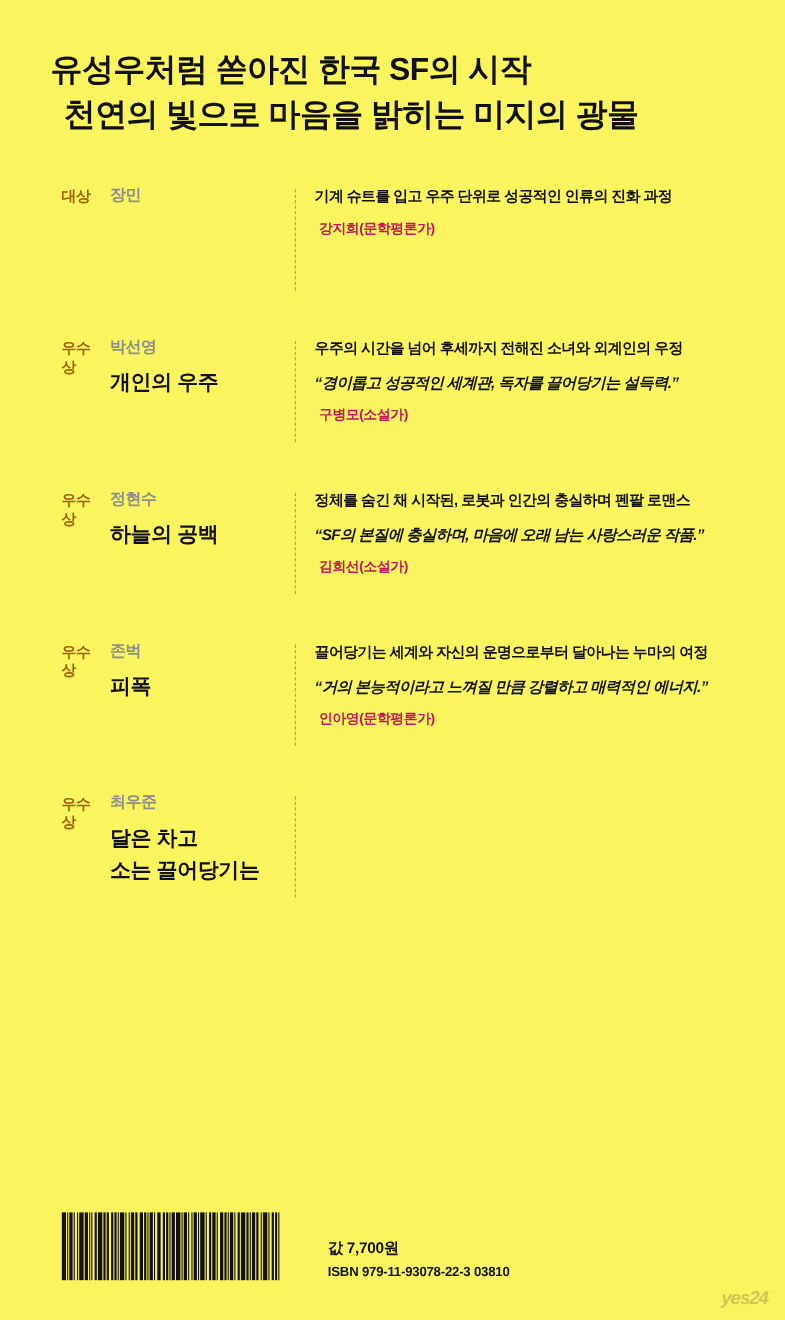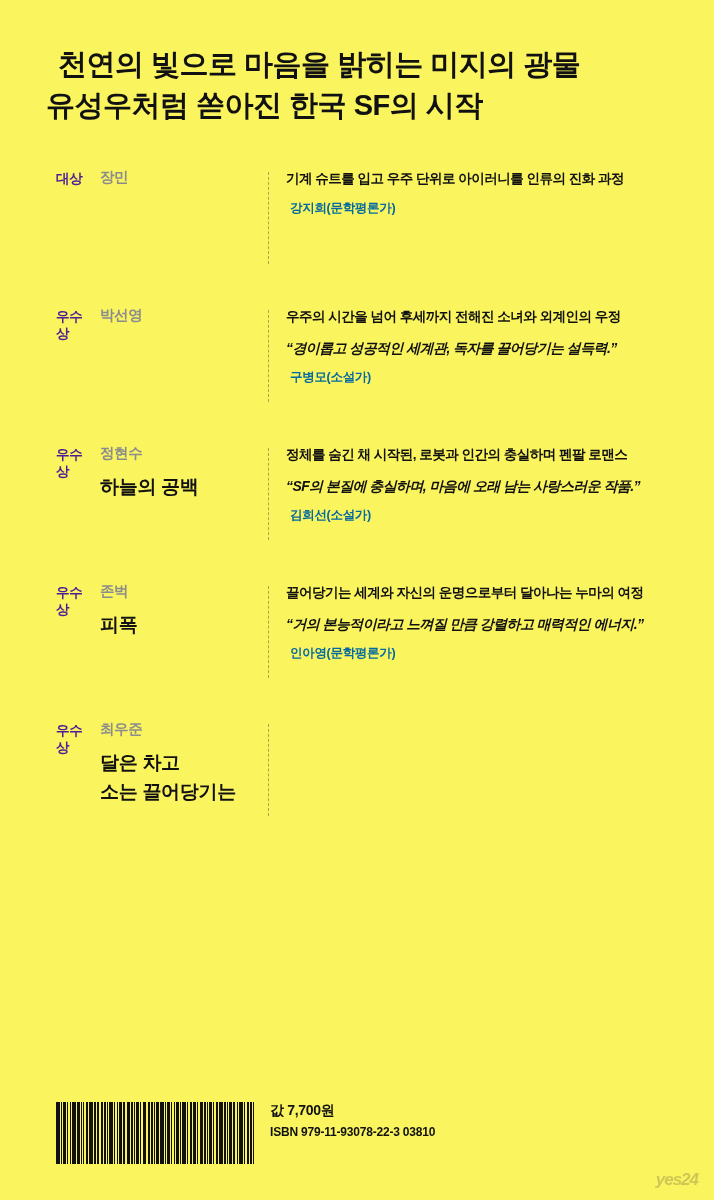--- a/index.html
+++ b/index.html
@@ -50,21 +50,21 @@
     margin-bottom: 42px;
   }
   .award:last-child { margin-bottom: 0; }
 
   .award-prize {
     width: 30px;
     flex: 0 0 30px;
     font-size: 13.5px;
     font-weight: bold;
     line-height: 1.22;
-    color: #4c1d95;
+    color: #a16207;
     padding-top: 3px;
     letter-spacing: -0.3px;
   }
 
   .award-left {
     flex: 0 0 182px;
     width: 182px;
     padding-left: 14px;
     box-sizing: border-box;
   }
@@ -109,32 +109,33 @@
     font-weight: bold;
     font-style: italic;
     color: #111;
     letter-spacing: -0.6px;
     line-height: 1.45;
     margin-bottom: 11px;
   }
   .award-critic {
     font-size: 12.5px;
     font-weight: bold;
-    color: #0369a1;
+    color: #be185d;
     letter-spacing: -0.3px;
     padding-left: 4px;
   }
 
   
   .footer {
     position: absolute;
     left: 56px;
     bottom: 36px;
     display: flex;
-    align-items: flex-start;
+    align-items: flex-end;
+    gap: 28px;
   }
   .barcode {
     width: 200px;
     height: 62px;
     display: flex;
     align-items: stretch;
     overflow: hidden;
   }
   .barcode i {
     display: block;
@@ -170,42 +171,45 @@
     font-weight: bold;
     letter-spacing: -1px;
   }
 </style>
 </head>
 <body>
 
 <div class="page">
 
   <div class="headline">
+    <div class="line line1">유성우처럼 쏟아진 한국 SF의 시작</div>
     <div class="line line2">천연의 빛으로 마음을 밝히는 미지의 광물</div>
-    <div class="line line1">유성우처럼 쏟아진 한국 SF의 시작</div>
   </div>
 
   <div class="awards">
 
     <div class="award">
       <div class="award-prize">대상</div>
       <div class="award-left">
         <div class="award-author">장민</div>
       </div>
       <div class="vline"></div>
       <div class="award-right">
-        <div class="award-desc">기계 슈트를 입고 우주 단위로 아이러니를 인류의 진화 과정</div>
+        <div class="award-desc">기계 슈트를 입고 우주 단위로 성공적인 인류의 진화 과정</div>
         <div class="award-critic">강지희(문학평론가)</div>
       </div>
     </div>
 
     <div class="award">
       <div class="award-prize">우수상</div>
       <div class="award-left">
         <div class="award-author">박선영</div>
+        <div class="award-title">
+          <span>개인의 우주</span>
+        </div>
       </div>
       <div class="vline"></div>
       <div class="award-right">
         <div class="award-desc">우주의 시간을 넘어 후세까지 전해진 소녀와 외계인의 우정</div>
         <div class="award-quote">“경이롭고 성공적인 세계관, 독자를 끌어당기는 설득력.”</div>
         <div class="award-critic">구병모(소설가)</div>
       </div>
     </div>
 
     <div class="award">

